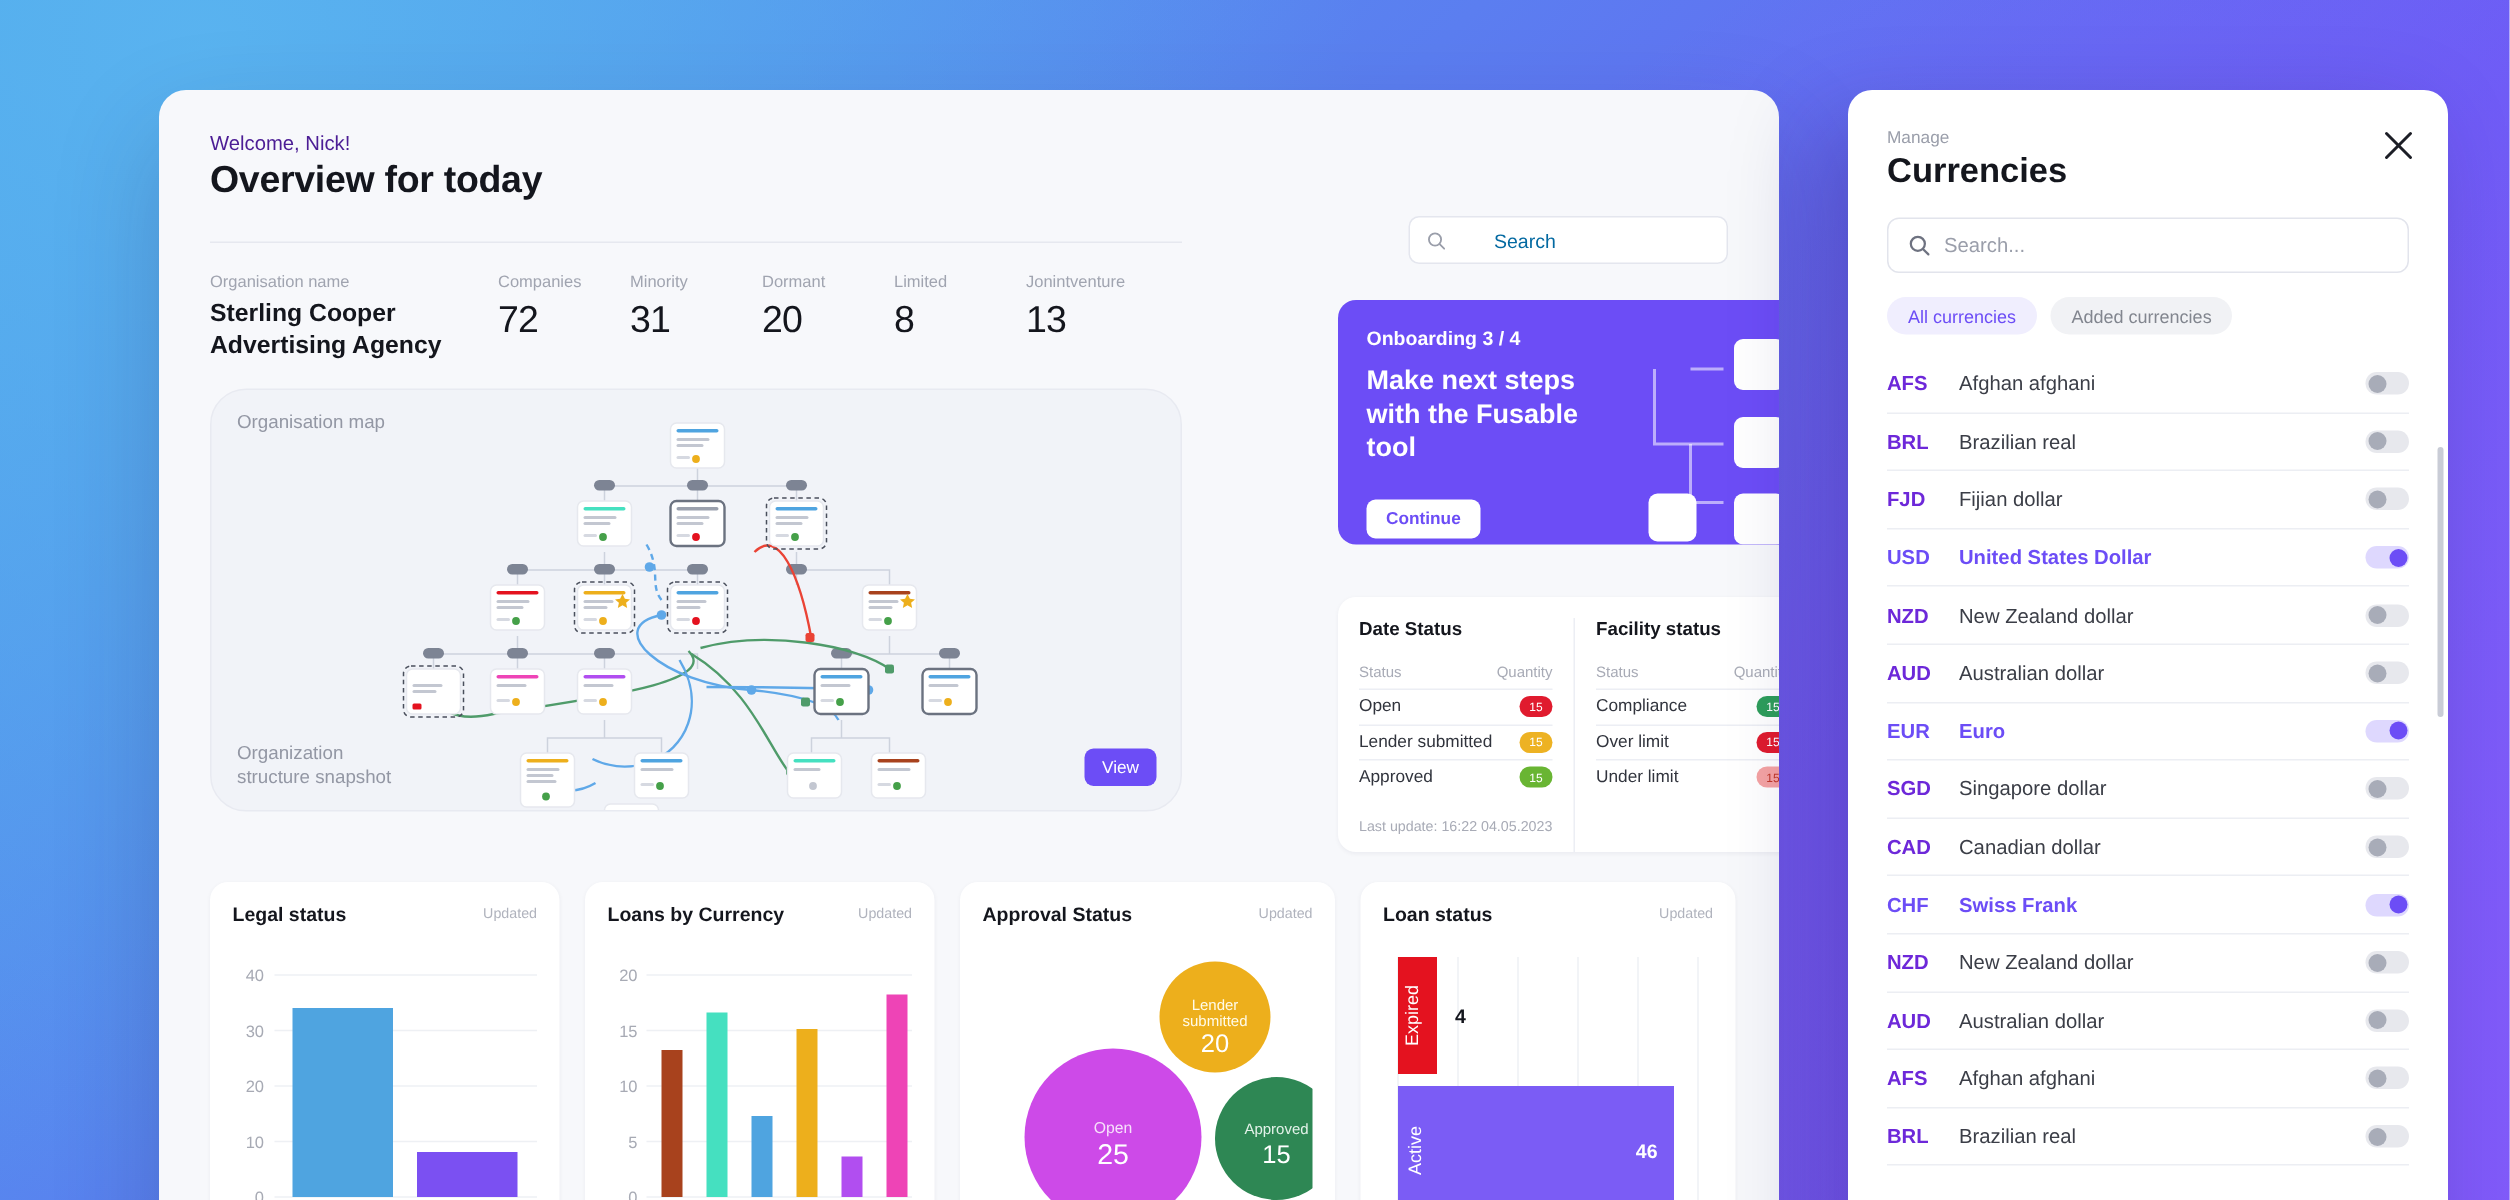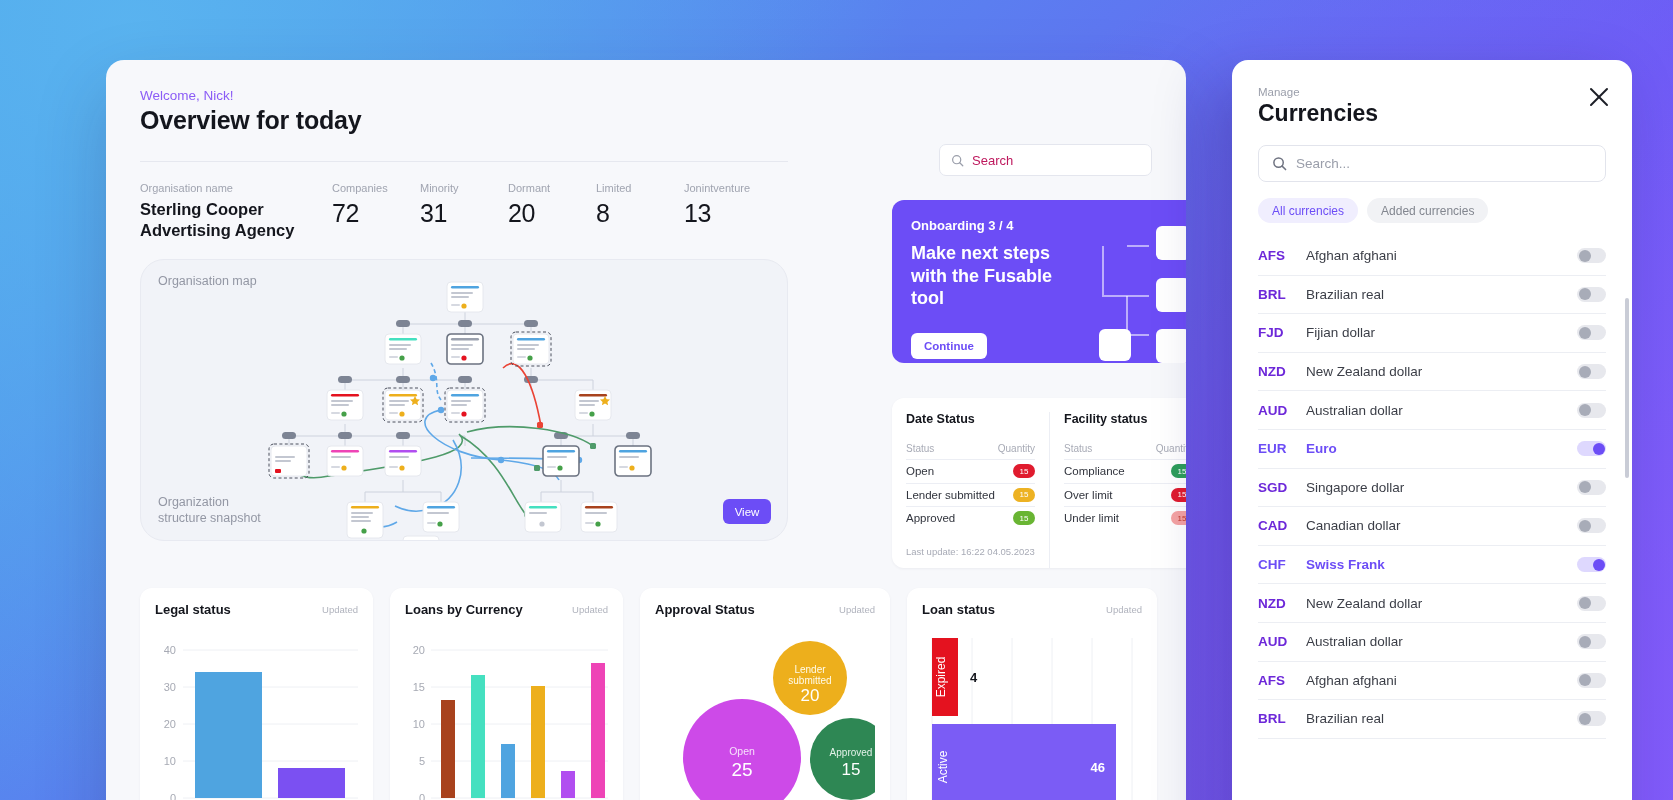--- a/index.html
+++ b/index.html
@@ -16,29 +16,29 @@
   }
 
   
   .dashboard {
     position: absolute; left: 106px; top: 60px; width: 1080px; height: 800px;
     background: #f7f8fb; border-radius: 18px 18px 0 0;
     box-shadow: 0 30px 70px rgba(30,30,80,.22);
     overflow: hidden;
   }
   .dash-pad { padding: 28px 34px 0 34px; }
-  .welcome { font-size: 13.5px; color: #8b5cf6; margin-bottom: 3px; }
+  .welcome { font-size: 13.5px; color: #4c1d95; margin-bottom: 3px; }
   .page-title { font-size: 25px; font-weight: bold; color: #14161d; letter-spacing: -.2px; }
 
   .search-box {
     position: absolute; right: 34px; top: 84px; width: 213px; height: 32px;
     background: #fff; border: 1px solid #e4e6ee; border-radius: 7px;
     display: flex; align-items: center; gap: 8px; padding: 0 11px;
   }
-  .search-box span.txt { font-size: 13px; color: #be185d; }
+  .search-box span.txt { font-size: 13px; color: #0369a1; margin-left: 24px; }
 
   .divider { height: 1px; background: #e6e8ef; margin: 26px 0 0 0; width: 648px; }
 
   
   .stats { display: flex; align-items: flex-start; margin-top: 20px; }
   .stat-org { width: 192px; }
   .stat-label { font-size: 11px; color: #a0a4b0; margin-bottom: 5px; white-space: nowrap; }
   .stat-org-name { font-size: 16.5px; font-weight: bold; color: #14161d; line-height: 1.28; }
   .stat { width: 88px; }
   .stat-num { font-size: 25px; color: #14161d; letter-spacing: -.5px; }
@@ -607,20 +607,27 @@
             <i></i>
           </span>
       </div>
       <div class="cur-row">
         <span class="cur-code">FJD</span>
         <span class="cur-name">Fijian dollar</span>
         <span class="toggle">
             <i></i>
           </span>
       </div>
+      <div class="cur-row on">
+        <span class="cur-code">USD</span>
+        <span class="cur-name">United States Dollar</span>
+        <span class="toggle on">
+            <i></i>
+          </span>
+      </div>
       <div class="cur-row">
         <span class="cur-code">NZD</span>
         <span class="cur-name">New Zealand dollar</span>
         <span class="toggle">
             <i></i>
           </span>
       </div>
       <div class="cur-row">
         <span class="cur-code">AUD</span>
         <span class="cur-name">Australian dollar</span>

